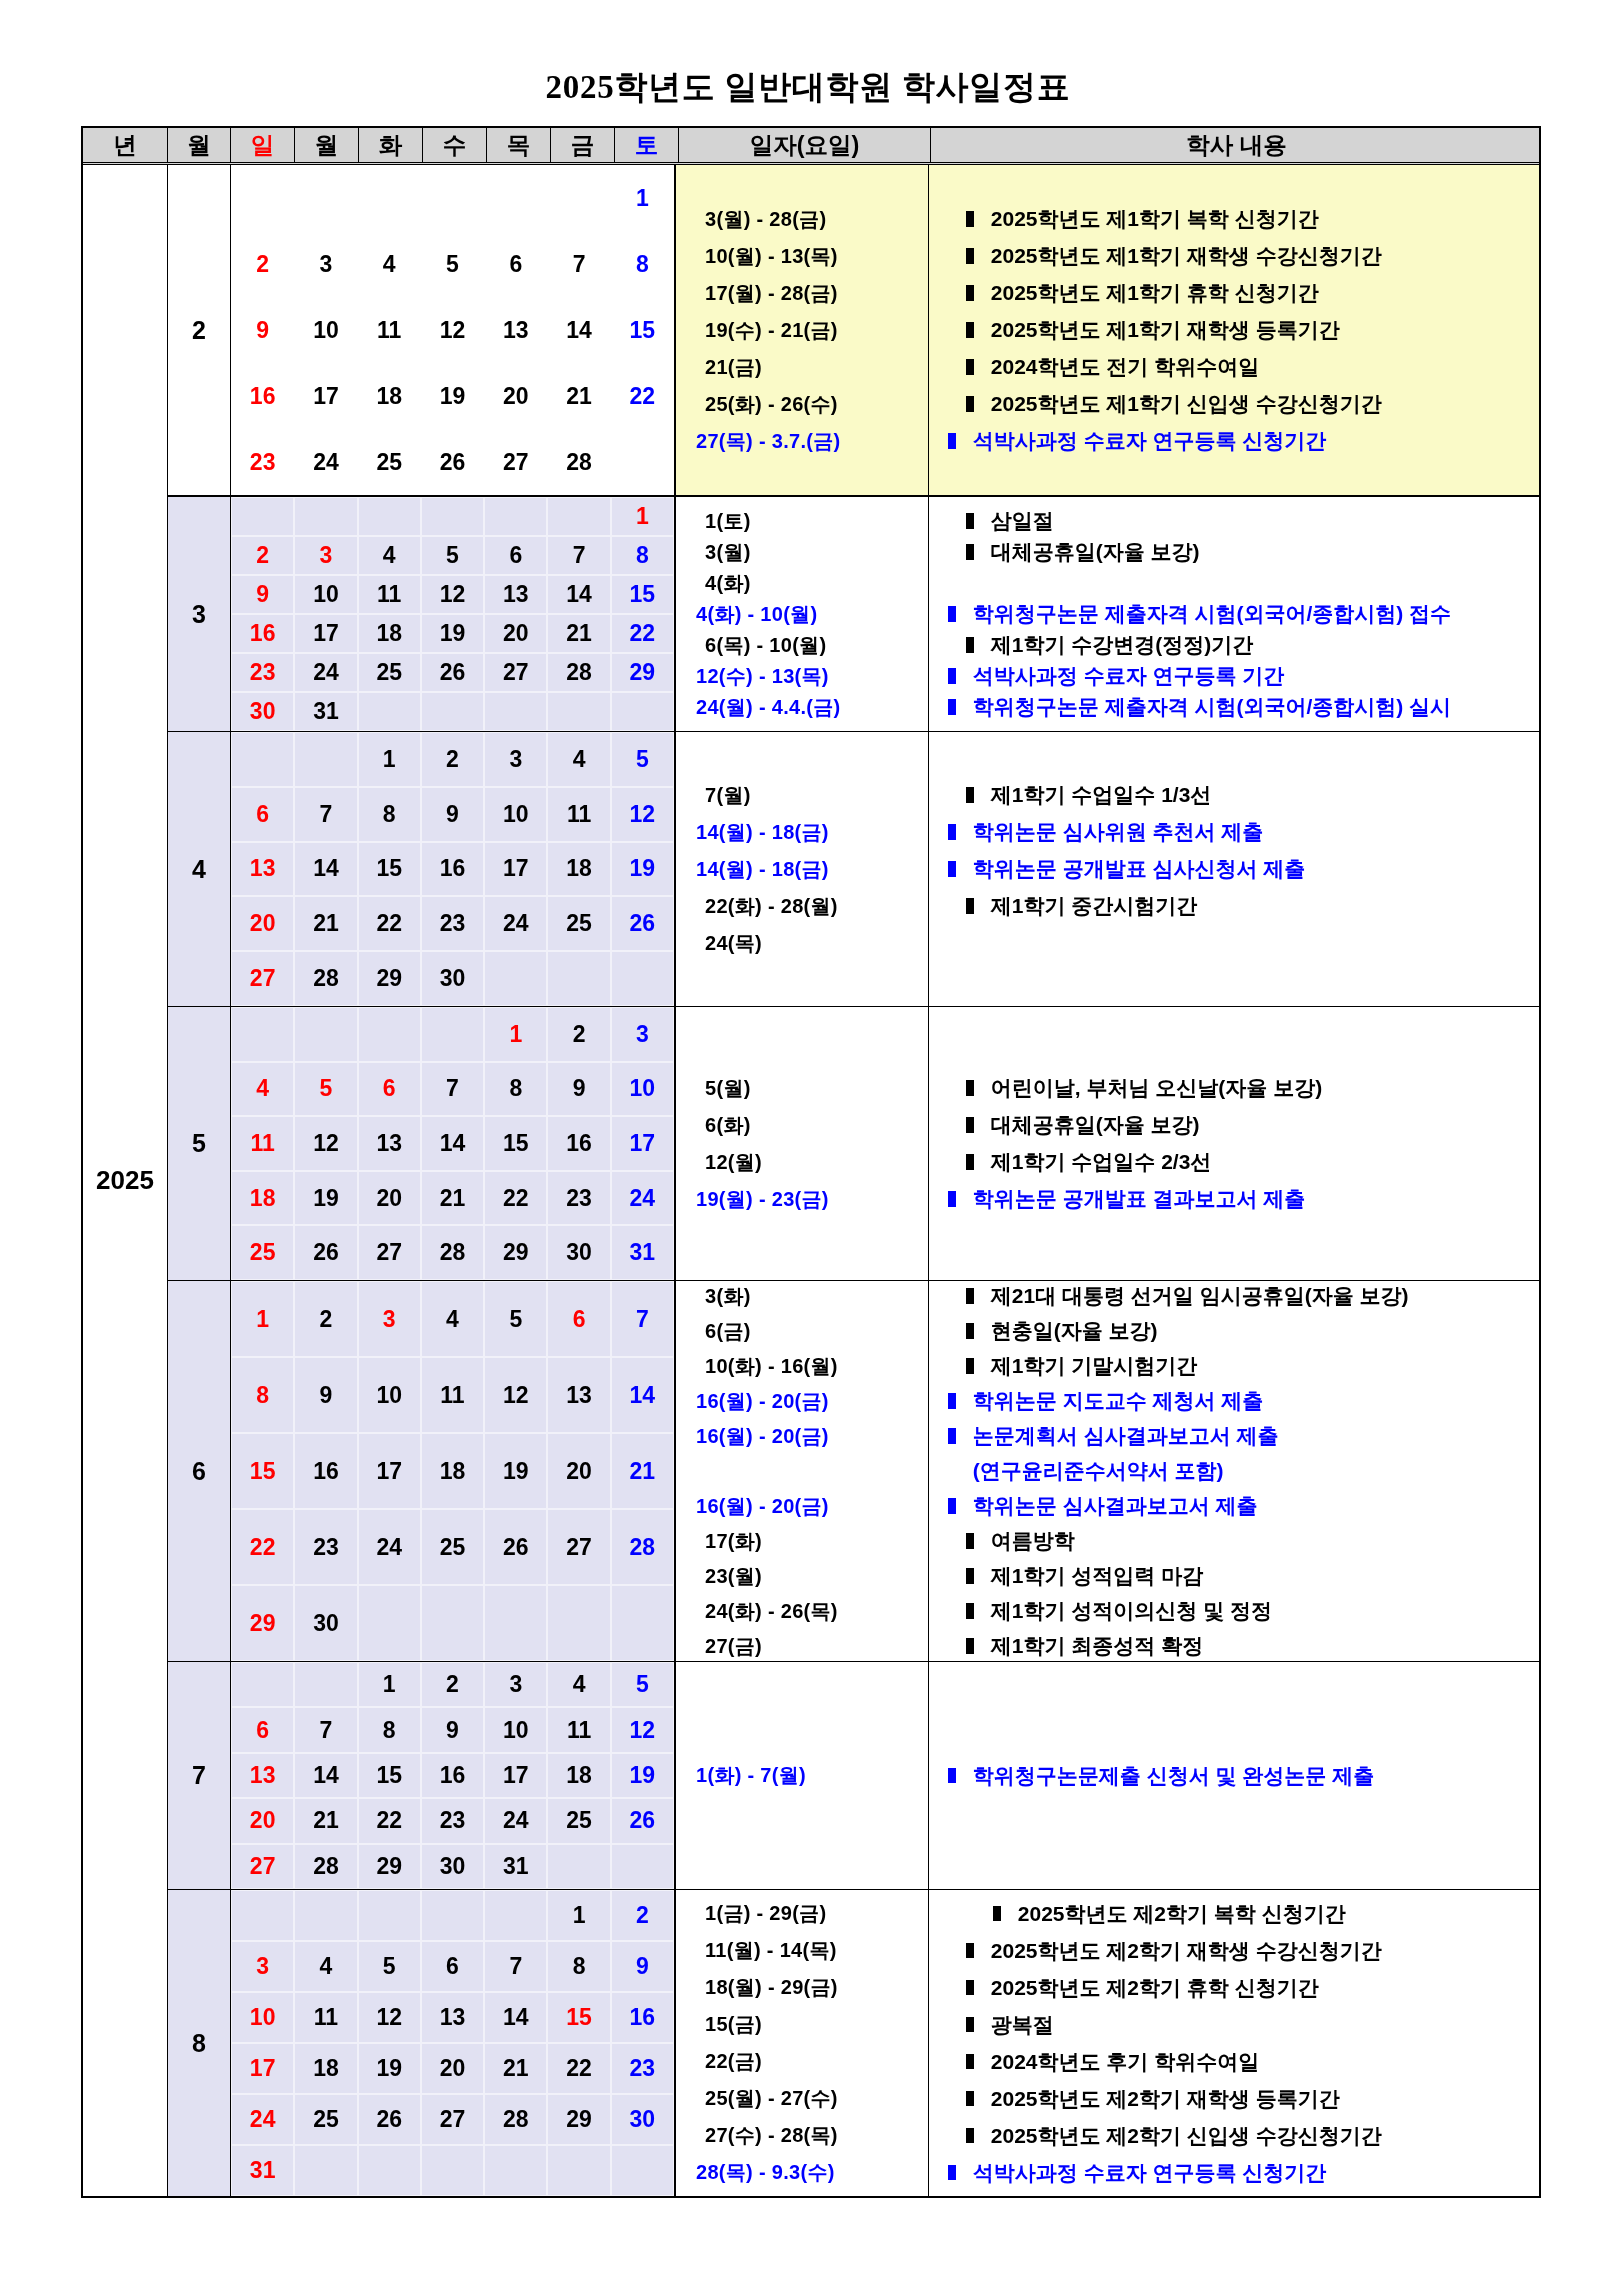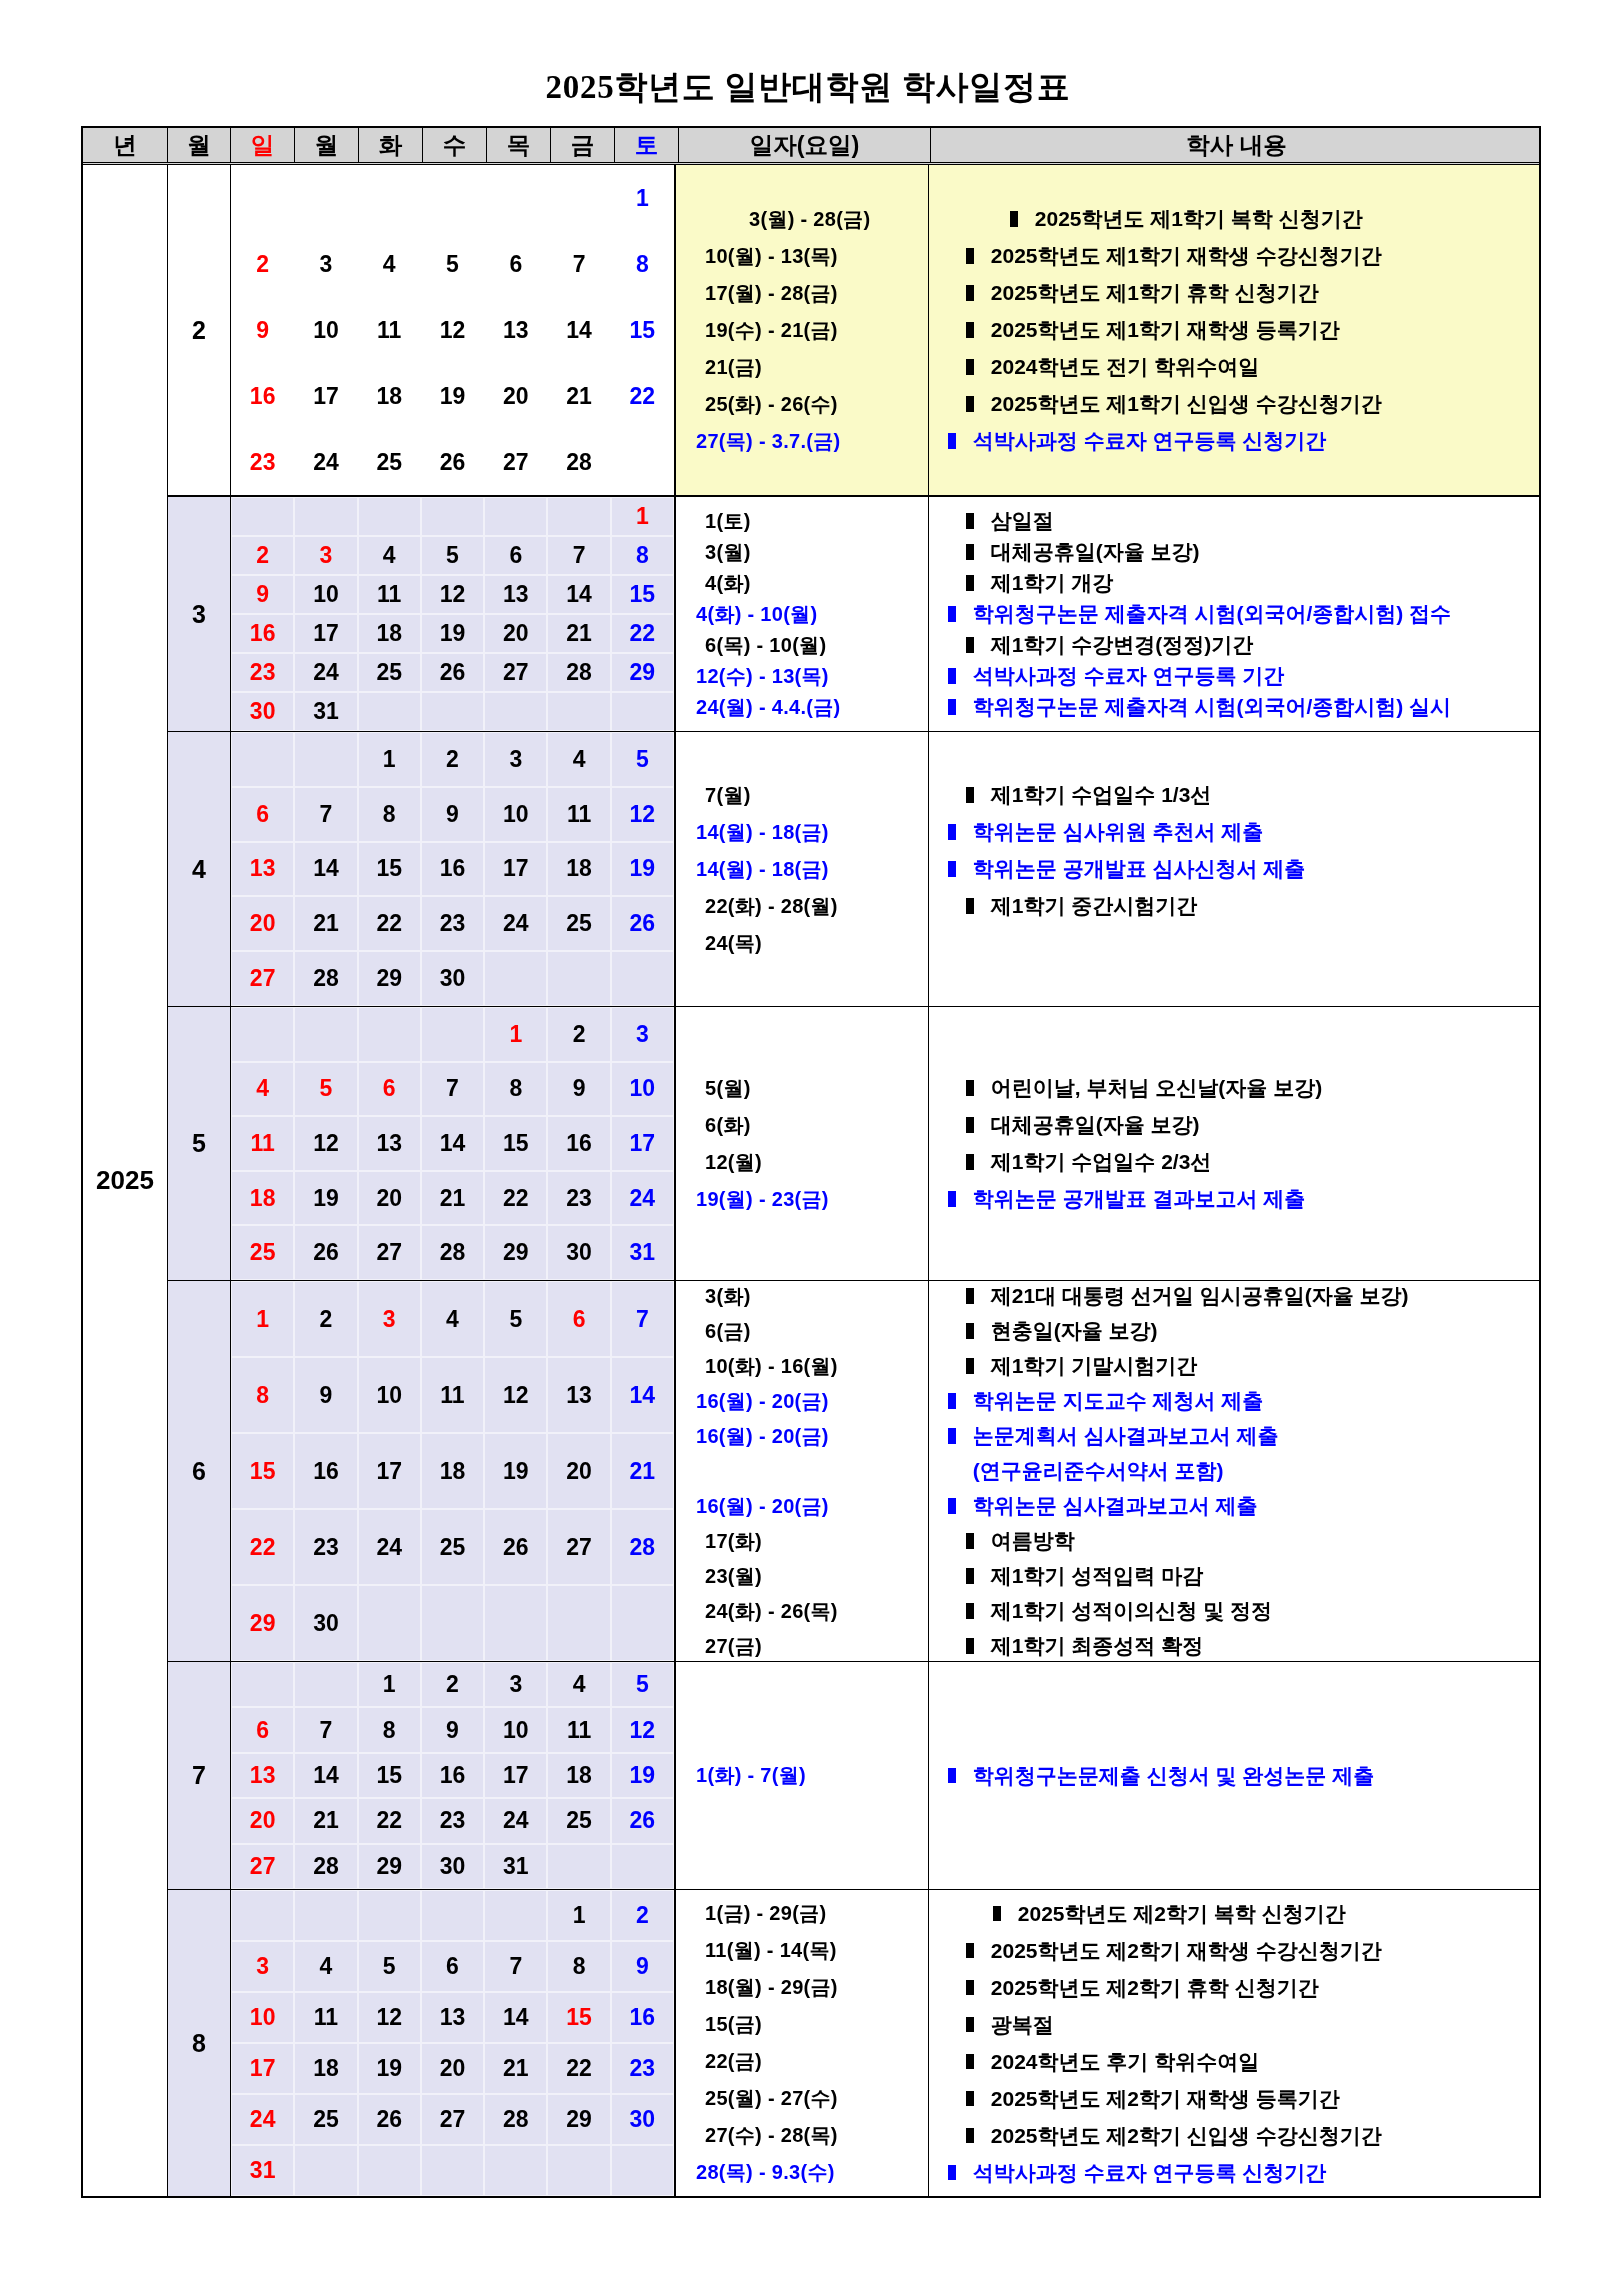--- a/index.html
+++ b/index.html
@@ -99,21 +99,21 @@
           <div class="dcell" style="color: rgb(0, 0, 255);">22</div>
           <div class="dcell" style="color: rgb(255, 0, 0);">23</div>
           <div class="dcell" style="color: rgb(0, 0, 0);">24</div>
           <div class="dcell" style="color: rgb(0, 0, 0);">25</div>
           <div class="dcell" style="color: rgb(0, 0, 0);">26</div>
           <div class="dcell" style="color: rgb(0, 0, 0);">27</div>
           <div class="dcell" style="color: rgb(0, 0, 0);">28</div>
           <div class="dcell" style="color: rgb(0, 0, 0);"></div>
         </div>
         <div class="evts row-borders thick" style="height: 332px; background: rgb(250, 250, 200);">
-          <div class="ev" style="height: 37px; margin-left: 44px;">
+          <div class="ev" style="height: 37px;">
             <div class="ev-date">3(월) - 28(금)</div>
             <div class="ev-body">
               <span class="bullet"></span>
               <span>2025학년도 제1학기 복학 신청기간</span>
             </div>
           </div>
           <div class="ev" style="height: 37px;">
             <div class="ev-date">10(월) - 13(목)</div>
             <div class="ev-body">
               <span class="bullet"></span>
@@ -211,24 +211,20 @@
           </div>
           <div class="ev" style="height: 31px;">
             <div class="ev-date">3(월)</div>
             <div class="ev-body">
               <span class="bullet"></span>
               <span>대체공휴일(자율 보강)</span>
             </div>
           </div>
           <div class="ev" style="height: 31px;">
             <div class="ev-date">4(화)</div>
-            <div class="ev-body">
-              <span class="bullet"></span>
-              <span>제1학기 개강</span>
-            </div>
           </div>
           <div class="ev blue" style="height: 31px;">
             <div class="ev-date">4(화) - 10(월)</div>
             <div class="ev-body">
               <span class="bullet"></span>
               <span>학위청구논문 제출자격 시험(외국어/종합시험) 접수</span>
             </div>
           </div>
           <div class="ev" style="height: 31px;">
             <div class="ev-date">6(목) - 10(월)</div>

